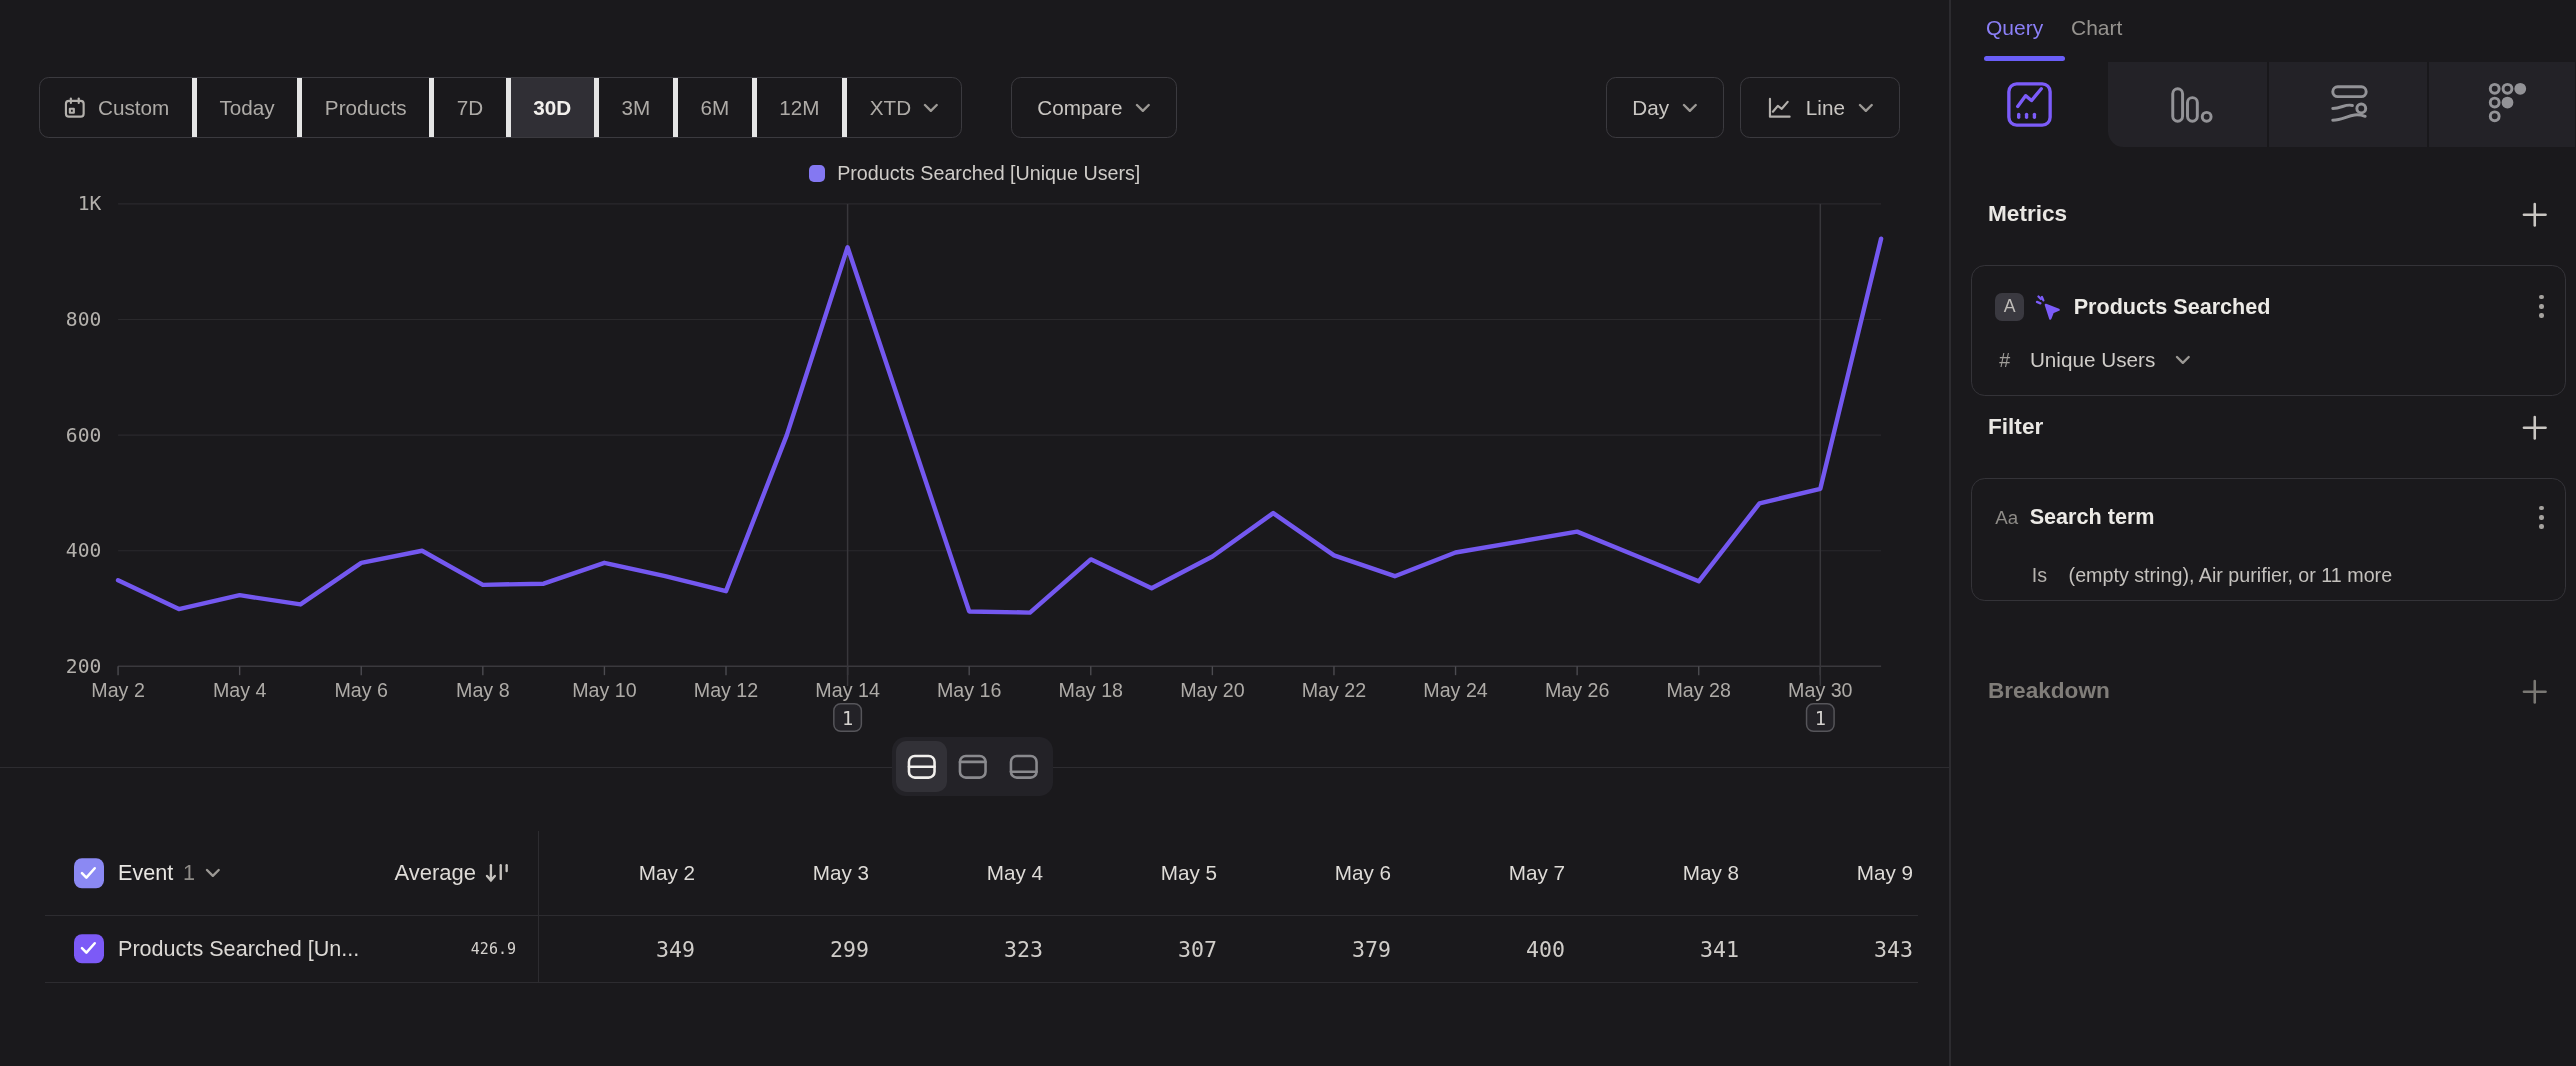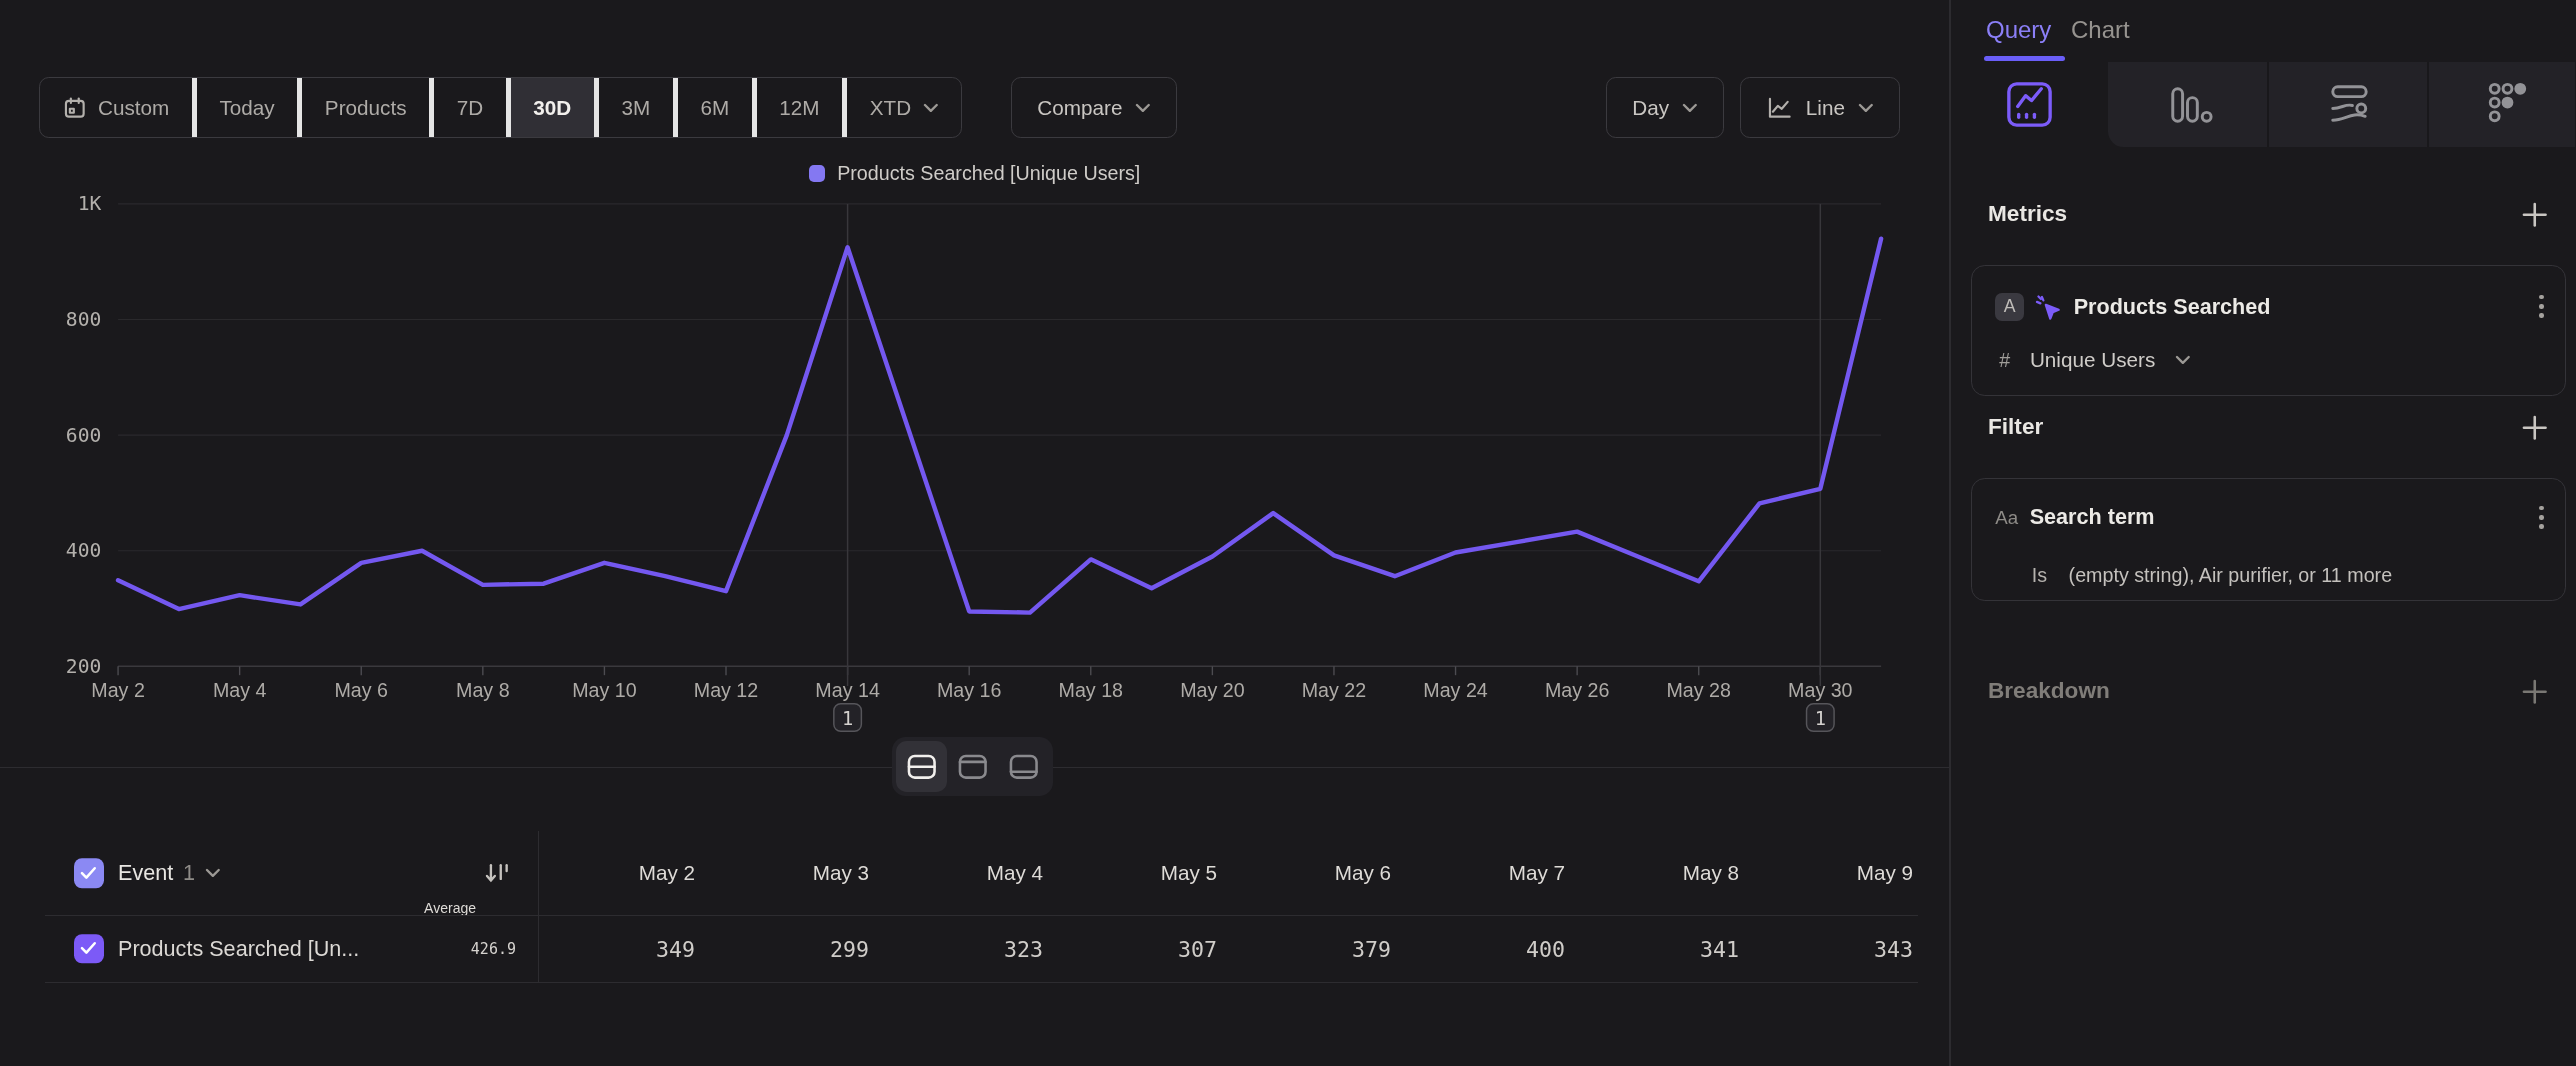--- a/index.html
+++ b/index.html
@@ -41,30 +41,30 @@
   .lt-btn svg { stroke:currentColor; fill:none; stroke-width:2.6; stroke-linejoin:round; stroke-linecap:round; }
 
   
   .checkbox { position:absolute; left:74px; width:29.5px; height:29.5px; border-radius:7.9px; display:flex; align-items:center; justify-content:center; cursor:pointer; }
   .t-line { position:absolute; left:45px; width:1873px; height:1px; background:#2d2c30; }
   .t-vdiv { position:absolute; left:538px; top:831px; width:1px; height:151px; background:#2d2c30; }
   .t-header { position:absolute; left:0; top:831px; width:1949px; height:84px; }
   .t-row { position:absolute; left:0; top:915px; width:1949px; height:67px; }
   .ev-label { position:absolute; left:118px; top:50%; transform:translateY(-50%); display:flex; align-items:center; gap:9.8px; font-size:21.6px; color:#e8e6e2; }
   .ev-count { color:#8f8c88; }
-  .avg-h { position:absolute; left:276px; width:200px; top:50%; transform:translateY(-50%); text-align:right; font-size:14px; color:#dedbd7;margin-top:35px; }
+  .avg-h { position:absolute; left:276px; width:200px; top:50%; transform:translateY(-50%); text-align:right; font-size:22px; color:#dedbd7; }
   .sort-ic { position:absolute; left:484px; top:50%; transform:translateY(-50%); }
   .avg-v { position:absolute; left:295px; width:221px; top:50%; transform:translateY(-50%); text-align:right; font-size:15px; color:#d6d3cf; }
   .cols { position:absolute; left:521px; top:50%; transform:translateY(-50%); width:1393px; display:flex; }
   .tcell { width:174px; text-align:right; font-size:20.7px; color:#dedbd7; }
   .t-row .tcell { font-size:21.6px; color:#d0cdc9; }
   .row-name { position:absolute; left:118px; top:50%; transform:translateY(-50%); font-size:21.6px; color:#dcd9d5; white-space:nowrap; }
 
   
-  .sb-tab { position:absolute; top:15.7px; font-size:24px; cursor:pointer; }
+  .sb-tab { position:absolute; top:15.7px; font-size:21px; cursor:pointer; }
   .sb-underline { position:absolute; left:33px; top:56px; width:81px; height:4.9px; border-radius:3px; }
   .strip-bg { position:absolute; left:157px; top:62px; width:467px; height:85px; background:#232227; border-bottom-left-radius:15.7px; }
   .strip-div { position:absolute; top:62px; width:2px; height:85px; background:#19181b; }
   .icon-tab { position:absolute; top:62px; width:157px; height:85px; display:flex; align-items:center; justify-content:center; cursor:pointer; }
   .gicon { stroke:#939397; fill:none; stroke-width:3; stroke-linecap:round; stroke-linejoin:round; }
 
   .sec-head { position:absolute; left:37px; font-size:22.6px; font-weight:700; color:#e9e7e3; }
   .plus { position:absolute; left:569px; width:29.5px; height:29.5px; cursor:pointer; }
   .plus svg { stroke:#c9c6c2; stroke-width:2.6; stroke-linecap:round; }
   .plus.dim svg { stroke:#7a7874; }

